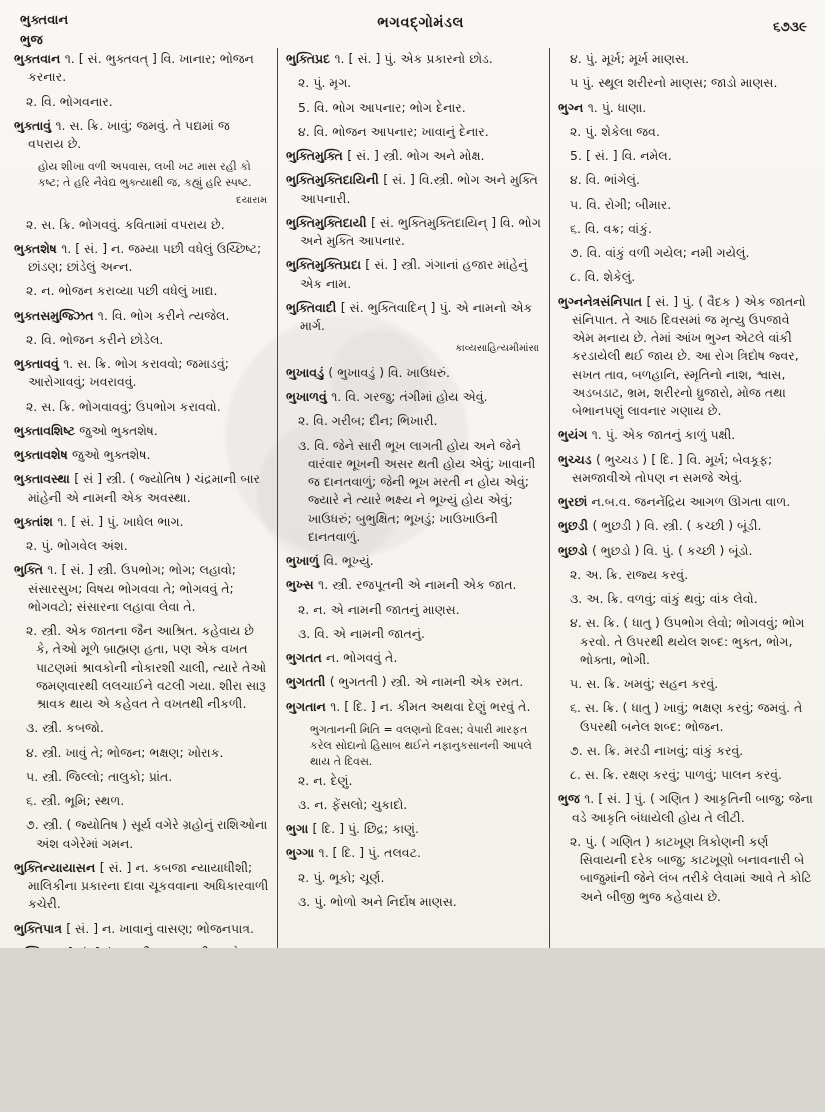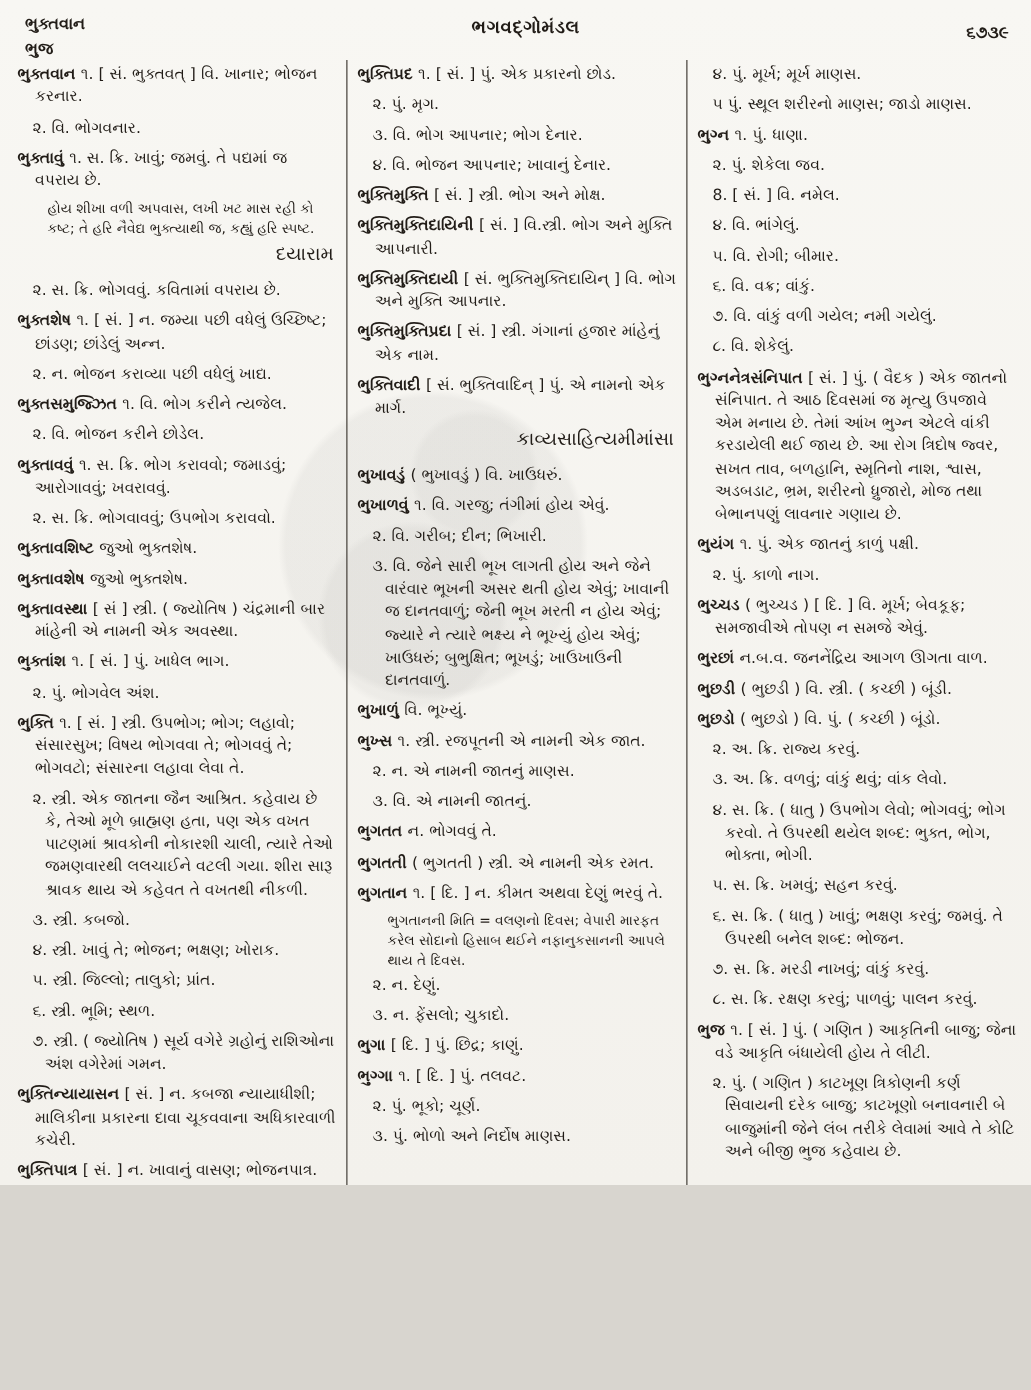--- a/index.html
+++ b/index.html
@@ -39,21 +39,21 @@
     text-align:left;
     word-break:break-word;
   }
   .blk.entry{padding-left:14px;text-indent:-14px;}
   .blk.sense{margin-left:12px;padding-left:10px;text-indent:-10px;}
   .blk.quote{
     font-size:11px;line-height:1.45;
     margin:2px 4px 2px 24px;
   }
   .blk.attribution{
-    font-size:15px;text-align:right;margin:0 2px 8px 0;
+    font-size:10px;text-align:right;margin:0 2px 8px 0;
   }
   .hw{font-weight:bold;}
 </style>
 </head>
 <body>
 
 <div class="page">
   <div class="hdr">
     <div class="catch">
       <div>ભુક્તવાન</div>
@@ -88,21 +88,21 @@
         <p class="blk sense">૫. સ્ત્રી. જિલ્લો; તાલુકો; પ્રાંત.</p>
         <p class="blk sense">૬. સ્ત્રી. ભૂમિ; સ્થળ.</p>
         <p class="blk sense">૭. સ્ત્રી. ( જ્યોતિષ ) સૂર્ય વગેરે ગ્રહોનું રાશિઓના અંશ વગેરેમાં ગમન.</p>
         <p class="blk entry"><b class="hw">ભુક્તિન્યાયાસન </b>[ સં. ] ન. કબજા ન્યાયાધીશી; માલિકીના પ્રકારના દાવા ચૂકવવાના અધિકારવાળી કચેરી.</p>
         <p class="blk entry"><b class="hw">ભુક્તિપાત્ર </b>[ સં. ] ન. ખાવાનું વાસણ; ભોજનપાત્ર.</p>
         <p class="blk entry"><b class="hw">ભુક્તિપાલ </b>[ સં. ] પું. તહસીલદાર; જમીન મહેસૂલ વસૂલ કરનાર માણસ.</p>
       </section>
     <section class="col">
         <p class="blk entry"><b class="hw">ભુક્તિપ્રદ </b>૧. [ સં. ] પું. એક પ્રકારનો છોડ.</p>
         <p class="blk sense">૨. પું. મૃગ.</p>
-        <p class="blk sense">૩. વિ. ભોગ આપનાર; ભોગ દેનાર.</p>
+        <p class="blk sense">5. વિ. ભોગ આપનાર; ભોગ દેનાર.</p>
         <p class="blk sense">૪. વિ. ભોજન આપનાર; ખાવાનું દેનાર.</p>
         <p class="blk entry"><b class="hw">ભુક્તિમુક્તિ </b>[ સં. ] સ્ત્રી. ભોગ અને મોક્ષ.</p>
         <p class="blk entry"><b class="hw">ભુક્તિમુક્તિદાયિની </b>[ સં. ] વિ.સ્ત્રી. ભોગ અને મુક્તિ આપનારી.</p>
         <p class="blk entry"><b class="hw">ભુક્તિમુક્તિદાયી </b>[ સં. ભુક્તિમુક્તિદાયિન્ ] વિ. ભોગ અને મુક્તિ આપનાર.</p>
         <p class="blk entry"><b class="hw">ભુક્તિમુક્તિપ્રદા </b>[ સં. ] સ્ત્રી. ગંગાનાં હજાર માંહેનું એક નામ.</p>
         <p class="blk entry"><b class="hw">ભુક્તિવાદી </b>[ સં. ભુક્તિવાદિન્ ] પું. એ નામનો એક માર્ગ.</p>
         <p class="blk attribution">કાવ્યસાહિત્યમીમાંસા</p>
         <p class="blk entry"><b class="hw">ભુખાવડું </b>( ભુખાવડું ) વિ. ખાઉધરું.</p>
         <p class="blk entry"><b class="hw">ભુખાળવું </b>૧. વિ. ગરજુ; તંગીમાં હોય એવું.</p>
         <p class="blk sense">૨. વિ. ગરીબ; દીન; ભિખારી.</p>
@@ -120,29 +120,28 @@
         <p class="blk entry"><b class="hw">ભુગા </b>[ દિ. ] પું. છિદ્ર; કાણું.</p>
         <p class="blk entry"><b class="hw">ભુગ્ગા </b>૧. [ દિ. ] પું. તલવટ.</p>
         <p class="blk sense">૨. પું. ભૂકો; ચૂર્ણ.</p>
         <p class="blk sense">૩. પું. ભોળો અને નિર્દોષ માણસ.</p>
       </section>
     <section class="col">
         <p class="blk sense">૪. પું. મૂર્ખ; મૂર્ખ માણસ.</p>
         <p class="blk sense">૫ પું. સ્થૂલ શરીરનો માણસ; જાડો માણસ.</p>
         <p class="blk entry"><b class="hw">ભુગ્ન </b>૧. પું. ધાણા.</p>
         <p class="blk sense">૨. પું. શેકેલા જવ.</p>
-        <p class="blk sense">8. [ સં. ] વિ. નમેલ.</p>
+        <p class="blk sense">5. [ સં. ] વિ. નમેલ.</p>
         <p class="blk sense">૪. વિ. ભાંગેલું.</p>
         <p class="blk sense">૫. વિ. રોગી; બીમાર.</p>
         <p class="blk sense">૬. વિ. વક્ર; વાંકું.</p>
         <p class="blk sense">૭. વિ. વાંકું વળી ગયેલ; નમી ગયેલું.</p>
         <p class="blk sense">૮. વિ. શેકેલું.</p>
         <p class="blk entry"><b class="hw">ભુગ્નનેત્રસંનિપાત </b>[ સં. ] પું. ( વૈદક ) એક જાતનો સંનિપાત. તે આઠ દિવસમાં જ મૃત્યુ ઉપજાવે એમ મનાય છે. તેમાં આંખ ભુગ્ન એટલે વાંકી કરડાયેલી થઈ જાય છે. આ રોગ ત્રિદોષ જ્વર, સખત તાવ, બળહાનિ, સ્મૃતિનો નાશ, શ્વાસ, અડબડાટ, ભ્રમ, શરીરનો ધ્રુજારો, મોજ તથા બેભાનપણું લાવનાર ગણાય છે.</p>
         <p class="blk entry"><b class="hw">ભુયંગ </b>૧. પું. એક જાતનું કાળું પક્ષી.</p>
-        <p class="blk sense">૨. પું. કાળો નાગ.</p>
         <p class="blk entry"><b class="hw">ભુચ્ચડ </b>( ભુચ્ચડ ) [ દિ. ] વિ. મૂર્ખ; બેવકૂફ; સમજાવીએ તોપણ ન સમજે એવું.</p>
         <p class="blk entry"><b class="hw">ભુરછાં </b>ન.બ.વ. જનનેંદ્રિય આગળ ઊગતા વાળ.</p>
         <p class="blk entry"><b class="hw">ભુછડી </b>( ભુછડી ) વિ. સ્ત્રી. ( કચ્છી ) બૂંડી.</p>
         <p class="blk entry"><b class="hw">ભુછડો </b>( ભુછડો ) વિ. પું. ( કચ્છી ) બૂંડો.</p>
         <p class="blk sense">૨. અ. ક્રિ. રાજ્ય કરવું.</p>
         <p class="blk sense">૩. અ. ક્રિ. વળવું; વાંકું થવું; વાંક લેવો.</p>
         <p class="blk sense">૪. સ. ક્રિ. ( ધાતુ ) ઉપભોગ લેવો; ભોગવવું; ભોગ કરવો. તે ઉપરથી થયેલ શબ્દ: ભુક્ત, ભોગ, ભોક્તા, ભોગી.</p>
         <p class="blk sense">૫. સ. ક્રિ. ખમવું; સહન કરવું.</p>
         <p class="blk sense">૬. સ. ક્રિ. ( ધાતુ ) ખાવું; ભક્ષણ કરવું; જમવું. તે ઉપરથી બનેલ શબ્દ: ભોજન.</p>
         <p class="blk sense">૭. સ. ક્રિ. મરડી નાખવું; વાંકું કરવું.</p>

